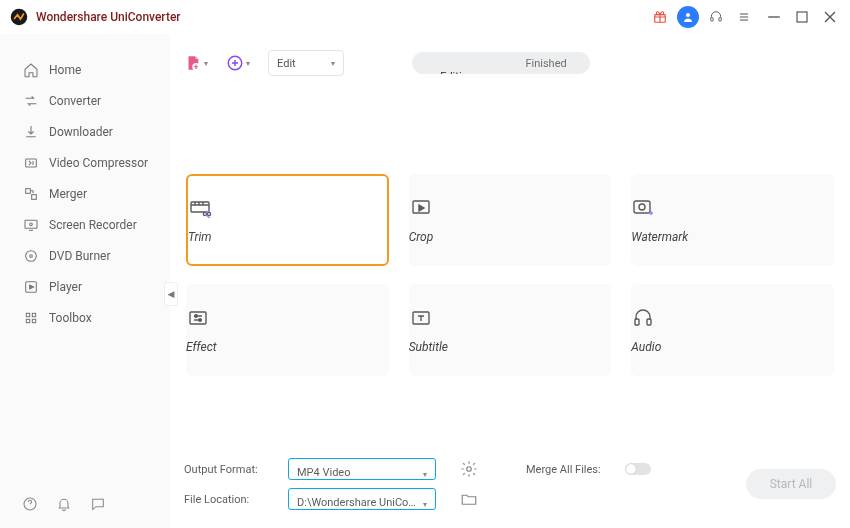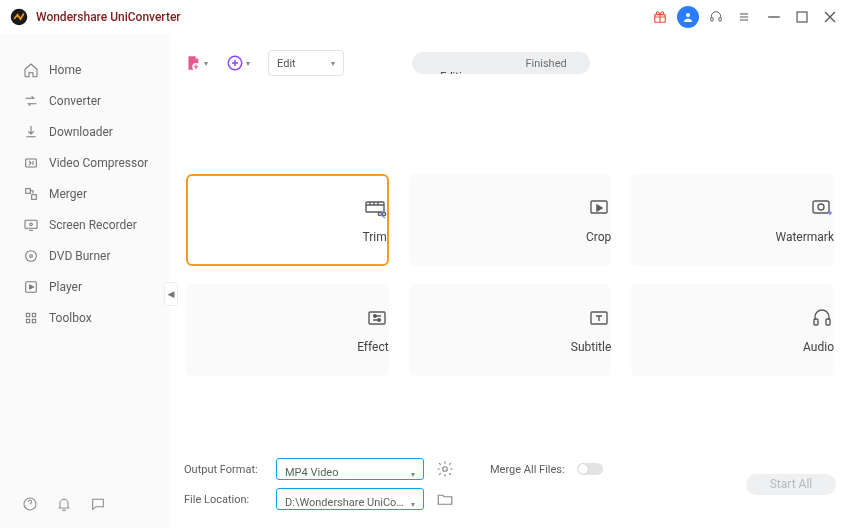--- a/index.html
+++ b/index.html
@@ -43,38 +43,38 @@
 
     .edit-select { height: 26px; width: 76px; border: 1px solid #e3e3e3; border-radius: 4px; font-size: 11px; padding: 0 8px; display: flex; align-items: center; justify-content: space-between; color: #555; background: #fff; }
     .edit-select .dd { font-size: 8px; color: #888; }
 
     .seg { margin-left: 50px; display: flex; width: 178px; height: 22px; border-radius: 11px; overflow: hidden; background: #eceef0; font-size: 11px; }
     .seg div { flex: 1; display: flex; align-items: center; justify-content: center; color: #6f6f6f; }
     .seg div.on { background: #f97316; border: 1px solid #8b5cf6; border-radius: 11px; color: #2b2b2b; margin-top: 23px; }
 
     
     .tiles { display: grid; grid-template-columns: repeat(3, 1fr); grid-auto-rows: 92px; gap: 18px 20px; margin-top: 90px; padding: 0 2px; }
-    .tile { background: #fafafa; border-radius: 6px; display: flex; flex-direction: column; align-items: flex-end; justify-content: center; gap: 10px; color: #434343; }
+    .tile { background: #fafafa; border-radius: 6px; display: flex; flex-direction: column; align-items: flex-start; justify-content: center; gap: 10px; color: #434343; font-style: italic; }
     .tile:first-child { border: 2px solid #f59a1e; background: #fff; }
     .tile .tile-icon { width: 24px; height: 24px; color: #5a5a5a; }
     .tile .tile-label { font-size: 12px; }
 
     
     .footer { margin-top: auto; padding: 6px 0 10px; display: flex; align-items: center; font-size: 11px; color: #5e5e5e; gap: 10px; }
     .footer .rows { display: flex; flex-direction: column; gap: 8px; flex: 1; }
-    .footer .row { display: flex; align-items: center; gap: 12px; }
+    .footer .row { display: flex; align-items: center; gap: 24px; }
     .footer .lab { width: 80px; }
     .footer .sel { width: 148px; height: 22px; border: 1px solid #0ea5e9; border-radius: 3px; display: flex; align-items: flex-end; padding: 0 8px; justify-content: space-between; background: #fff; }
     .footer .sel .dd { font-size: 8px; color: #888; }
     .footer .small-ic { width: 18px; height: 18px; display: flex; align-items: center; justify-content: center; color: #888; }
     .footer .merge-lab { margin-left: 24px; }
     .footer .toggle { width: 26px; height: 12px; border-radius: 6px; background: #e3e3e3; position: relative; }
     .footer .toggle::after { content: ""; position: absolute; width: 10px; height: 10px; border-radius: 50%; background: #fff; top: 1px; left: 1px; box-shadow: 0 0 1px rgba(0,0,0,.3); }
 
-    .start-btn { width: 90px; height: 21px; border-radius: 15px; background: #eef0f2; color: #b7b9bc; display: flex; align-items: center; justify-content: center; font-size: 12px; align-self: center; margin-left: auto; }
+    .start-btn { width: 90px; height: 30px; border-radius: 15px; background: #eef0f2; color: #b7b9bc; display: flex; align-items: center; justify-content: center; font-size: 12px; align-self: center; margin-left: auto; }
   </style>
 </head>
 <body>
 
 <div class="titlebar">
   <span class="logo">
     <svg viewBox="0 0 24 24">
         <circle cx="12" cy="12" r="11" fill="#1a1a1a"></circle>
         <path d="M6 14 L10 9 L14 15 L18 8" stroke="#f59a1e" stroke-width="2.2" fill="none" stroke-linecap="round"></path>
       </svg>

